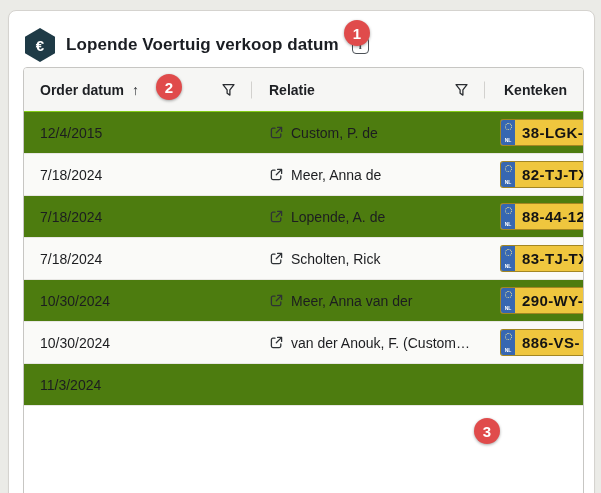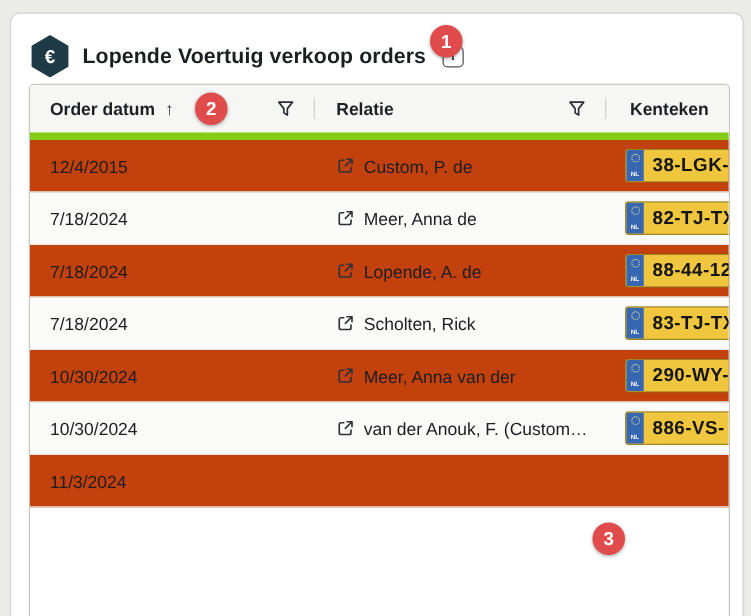--- a/index.html
+++ b/index.html
@@ -19,35 +19,35 @@
   .widget-title { font-size:17px; font-weight:700; color:#1b1e23; letter-spacing:0.1px; }
   .info-btn { width:17px; height:17px; border:1.4px solid #4c5157; border-radius:4px;
               display:flex; align-items:center; justify-content:center; margin-left:2px; }
   .info-btn::after { content:"i"; font-size:11px; font-weight:600; color:#4c5157;
                      font-family:"Liberation Serif", serif; line-height:1; }
 
   .grid { position:absolute; left:14px; top:56px; width:561px; height:444px;
           border:1px solid #c7c6c3; border-radius:4px 4px 0 0; background:#ffffff; overflow:hidden; }
 
   .thead { display:grid; grid-template-columns:233px 235px 1fr; height:44px;
-           background:#f6f6f4; border-bottom:6px solid #84cc16; }
+           background:#f6f6f4; border-bottom:1px solid #84cc16; }
   .th { position:relative; display:flex; align-items:center; font-size:14px; font-weight:700; color:#1d1f23; }
   .th-1 { padding-left:16px; gap:8px; }
   .th-2 { padding-left:12px; }
   .th-3 { padding-left:12px; }
   .sort-arrow { font-size:14px; font-weight:400; color:#2a2d31; }
   .funnel { position:absolute; top:50%; transform:translateY(-50%); width:15px; height:15px; cursor:pointer; }
   .th-1 .funnel { right:21px; }
   .th-2 .funnel { right:23px; }
   .col-divider { position:absolute; top:50%; transform:translateY(-50%); width:1px; height:17px; background:#d2d1ce; }
   .th-1 .col-divider { right:5px; }
   .th-2 .col-divider { right:7px; }
 
   .tr { display:grid; grid-template-columns:233px 235px 1fr; height:42px;
-        border-bottom:1px solid #e8e7e4; background:#c2410c; }
+        border-bottom:1px solid #e8e7e4; background:#4d7c0f; }
   .tr:nth-child(even) { background:#fafaf8; }
   .td { display:flex; align-items:center; font-size:14px; color:#1c1d20; overflow:hidden; }
   .td-date { padding-left:16px; }
   .td-rel { padding-left:12px; gap:7px; white-space:nowrap; }
   .td-plate { padding-left:8px; }
 
   .extlink { width:15px; height:15px; flex:0 0 auto; }
 
   .plate { display:flex; align-items:center; width:110px; height:27px; flex:0 0 auto;
            background:#efc63e; border:1px solid rgba(70,55,0,0.45); border-radius:3px; overflow:hidden; }
@@ -68,21 +68,21 @@
 </head>
 <body>
 
 <div class="page">
   <div class="card">
 
     <div class="card-header">
       <div class="hex">
           <span>€</span>
         </div>
-      <div class="widget-title">Lopende Voertuig verkoop orders</div>
+      <div class="widget-title">Lopende Voertuig verkoop datum</div>
       <div class="info-btn"></div>
     </div>
 
     <div class="grid">
       <div class="thead">
         <div class="th th-1">
           <span>Order datum</span>
           <span class="sort-arrow">↑</span>
           <svg class="funnel" viewBox="0 0 15 15">
             <path d="M2 2.2 H13 L8.9 7.4 V12.6 L6.1 10.7 V7.4 Z" fill="none" stroke="#2a2d31" stroke-width="1.3" stroke-linejoin="round"></path>

